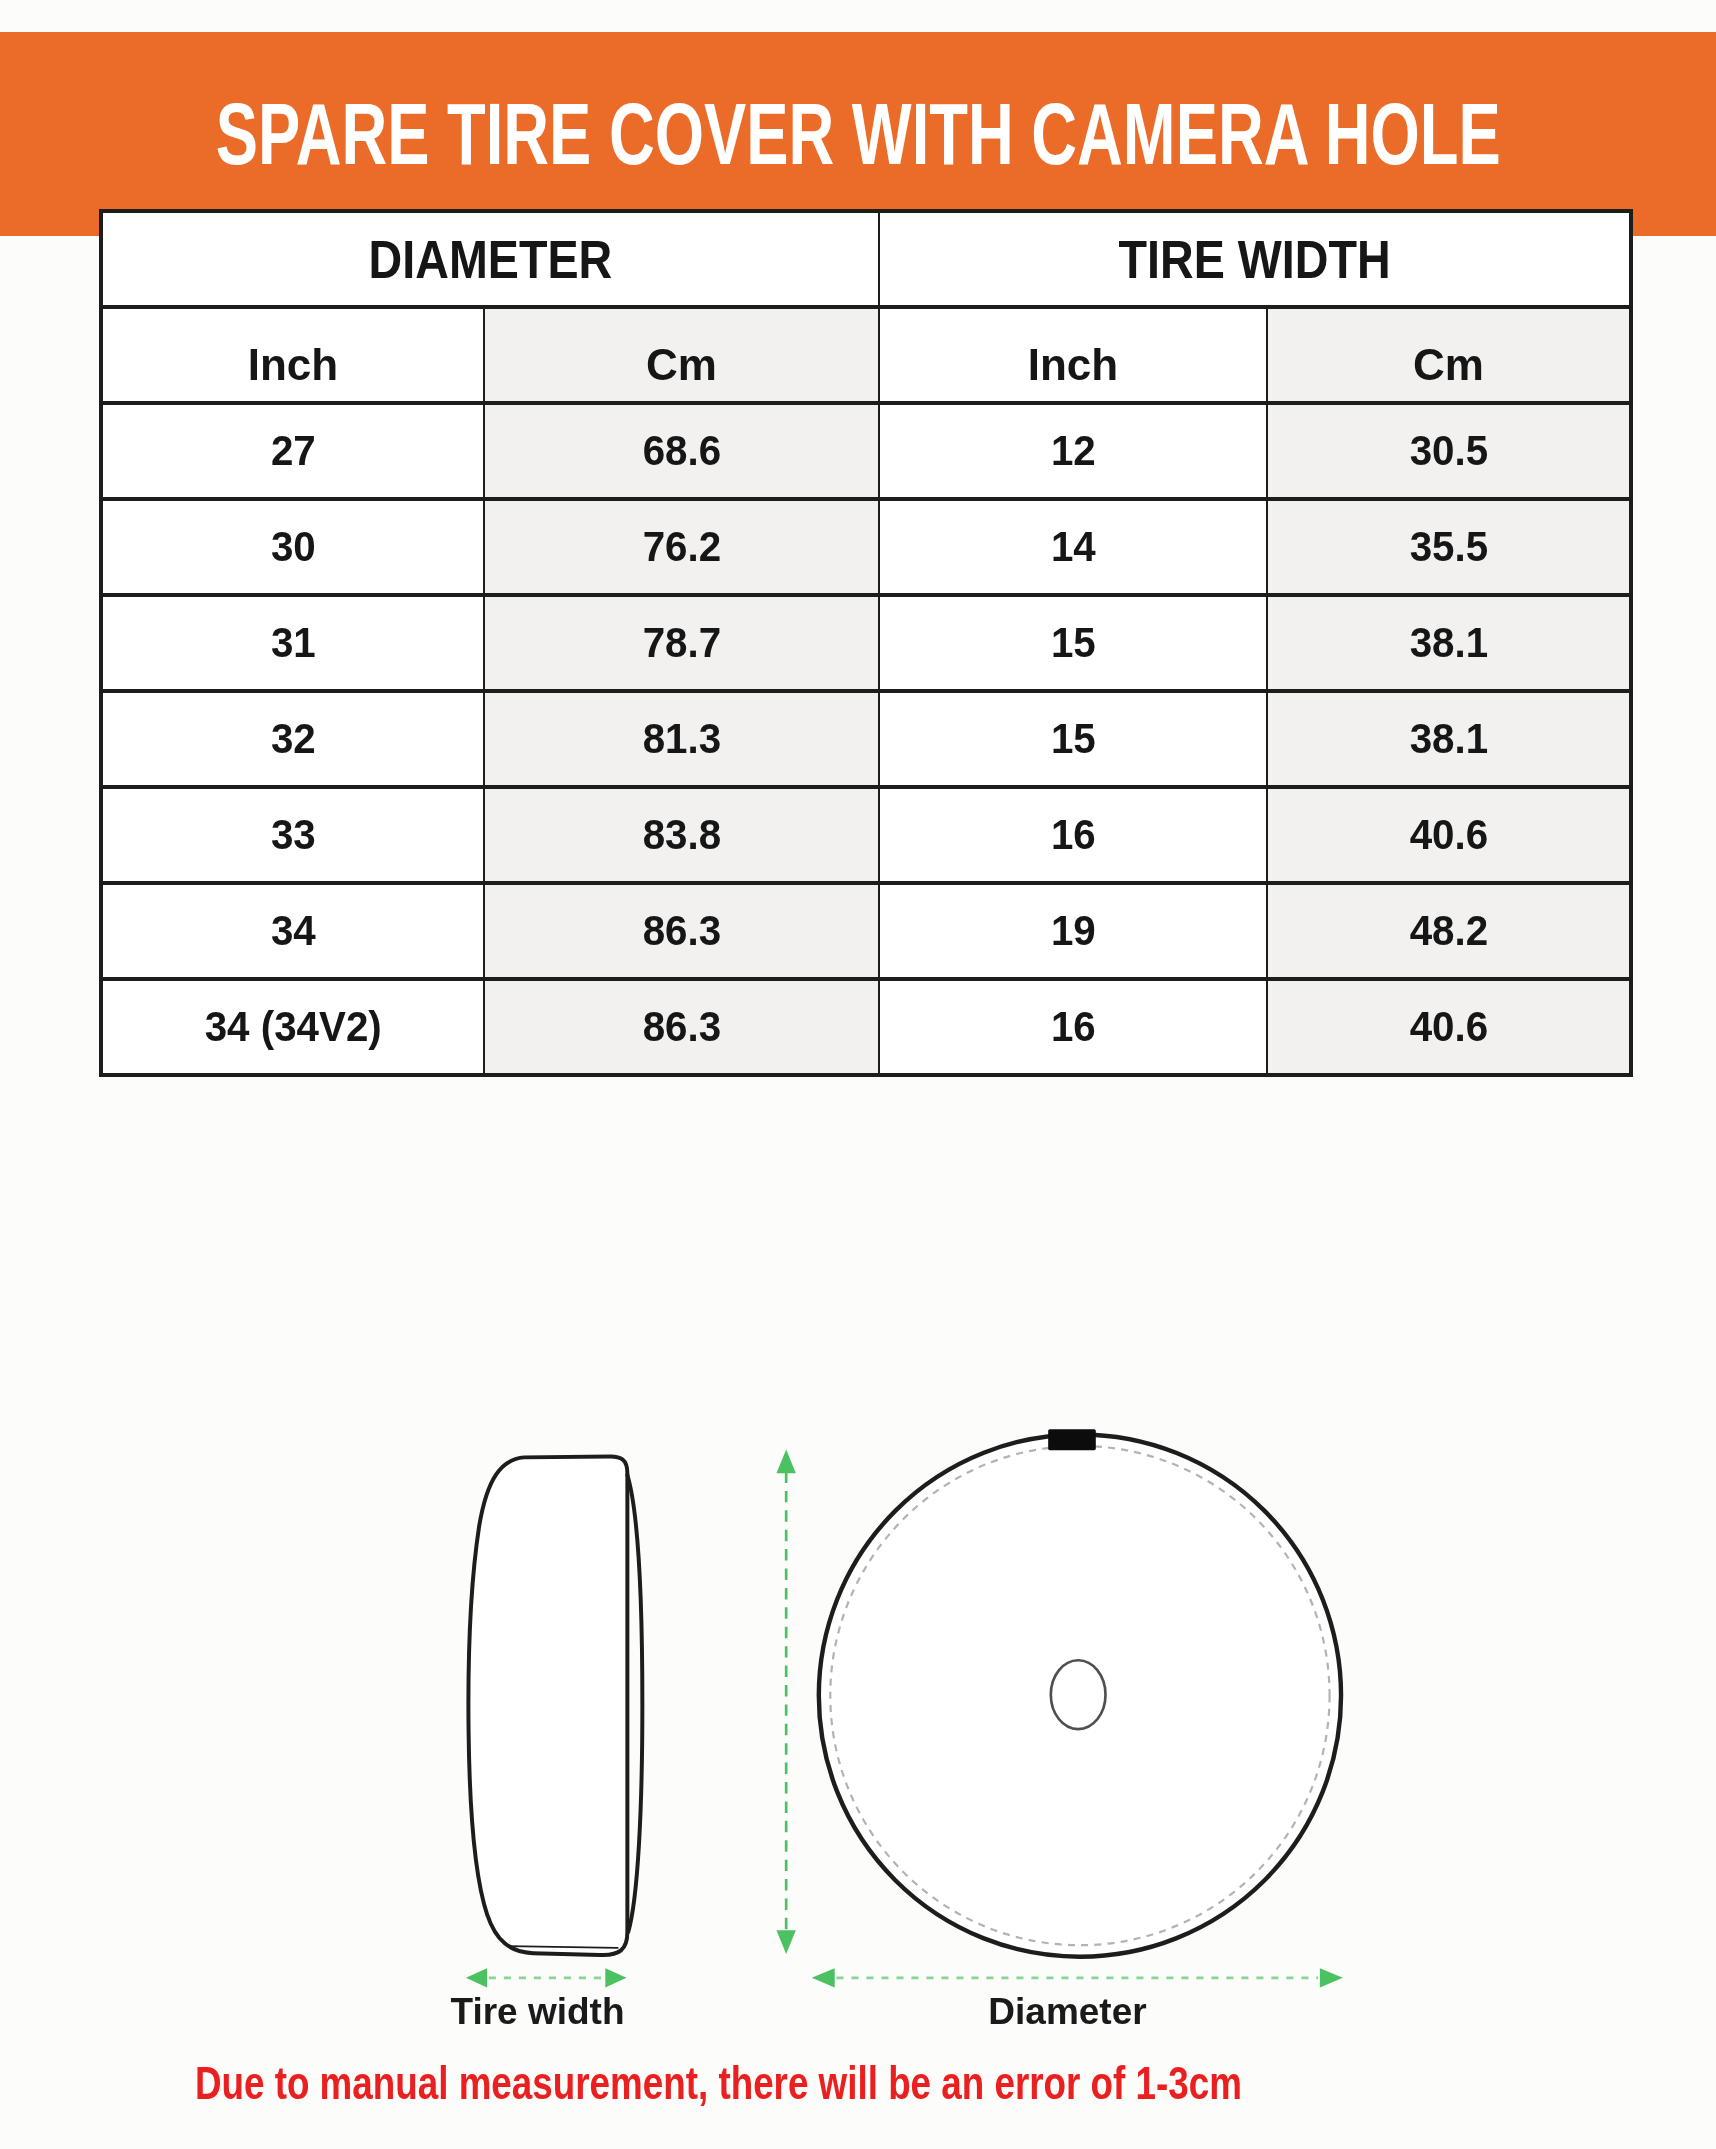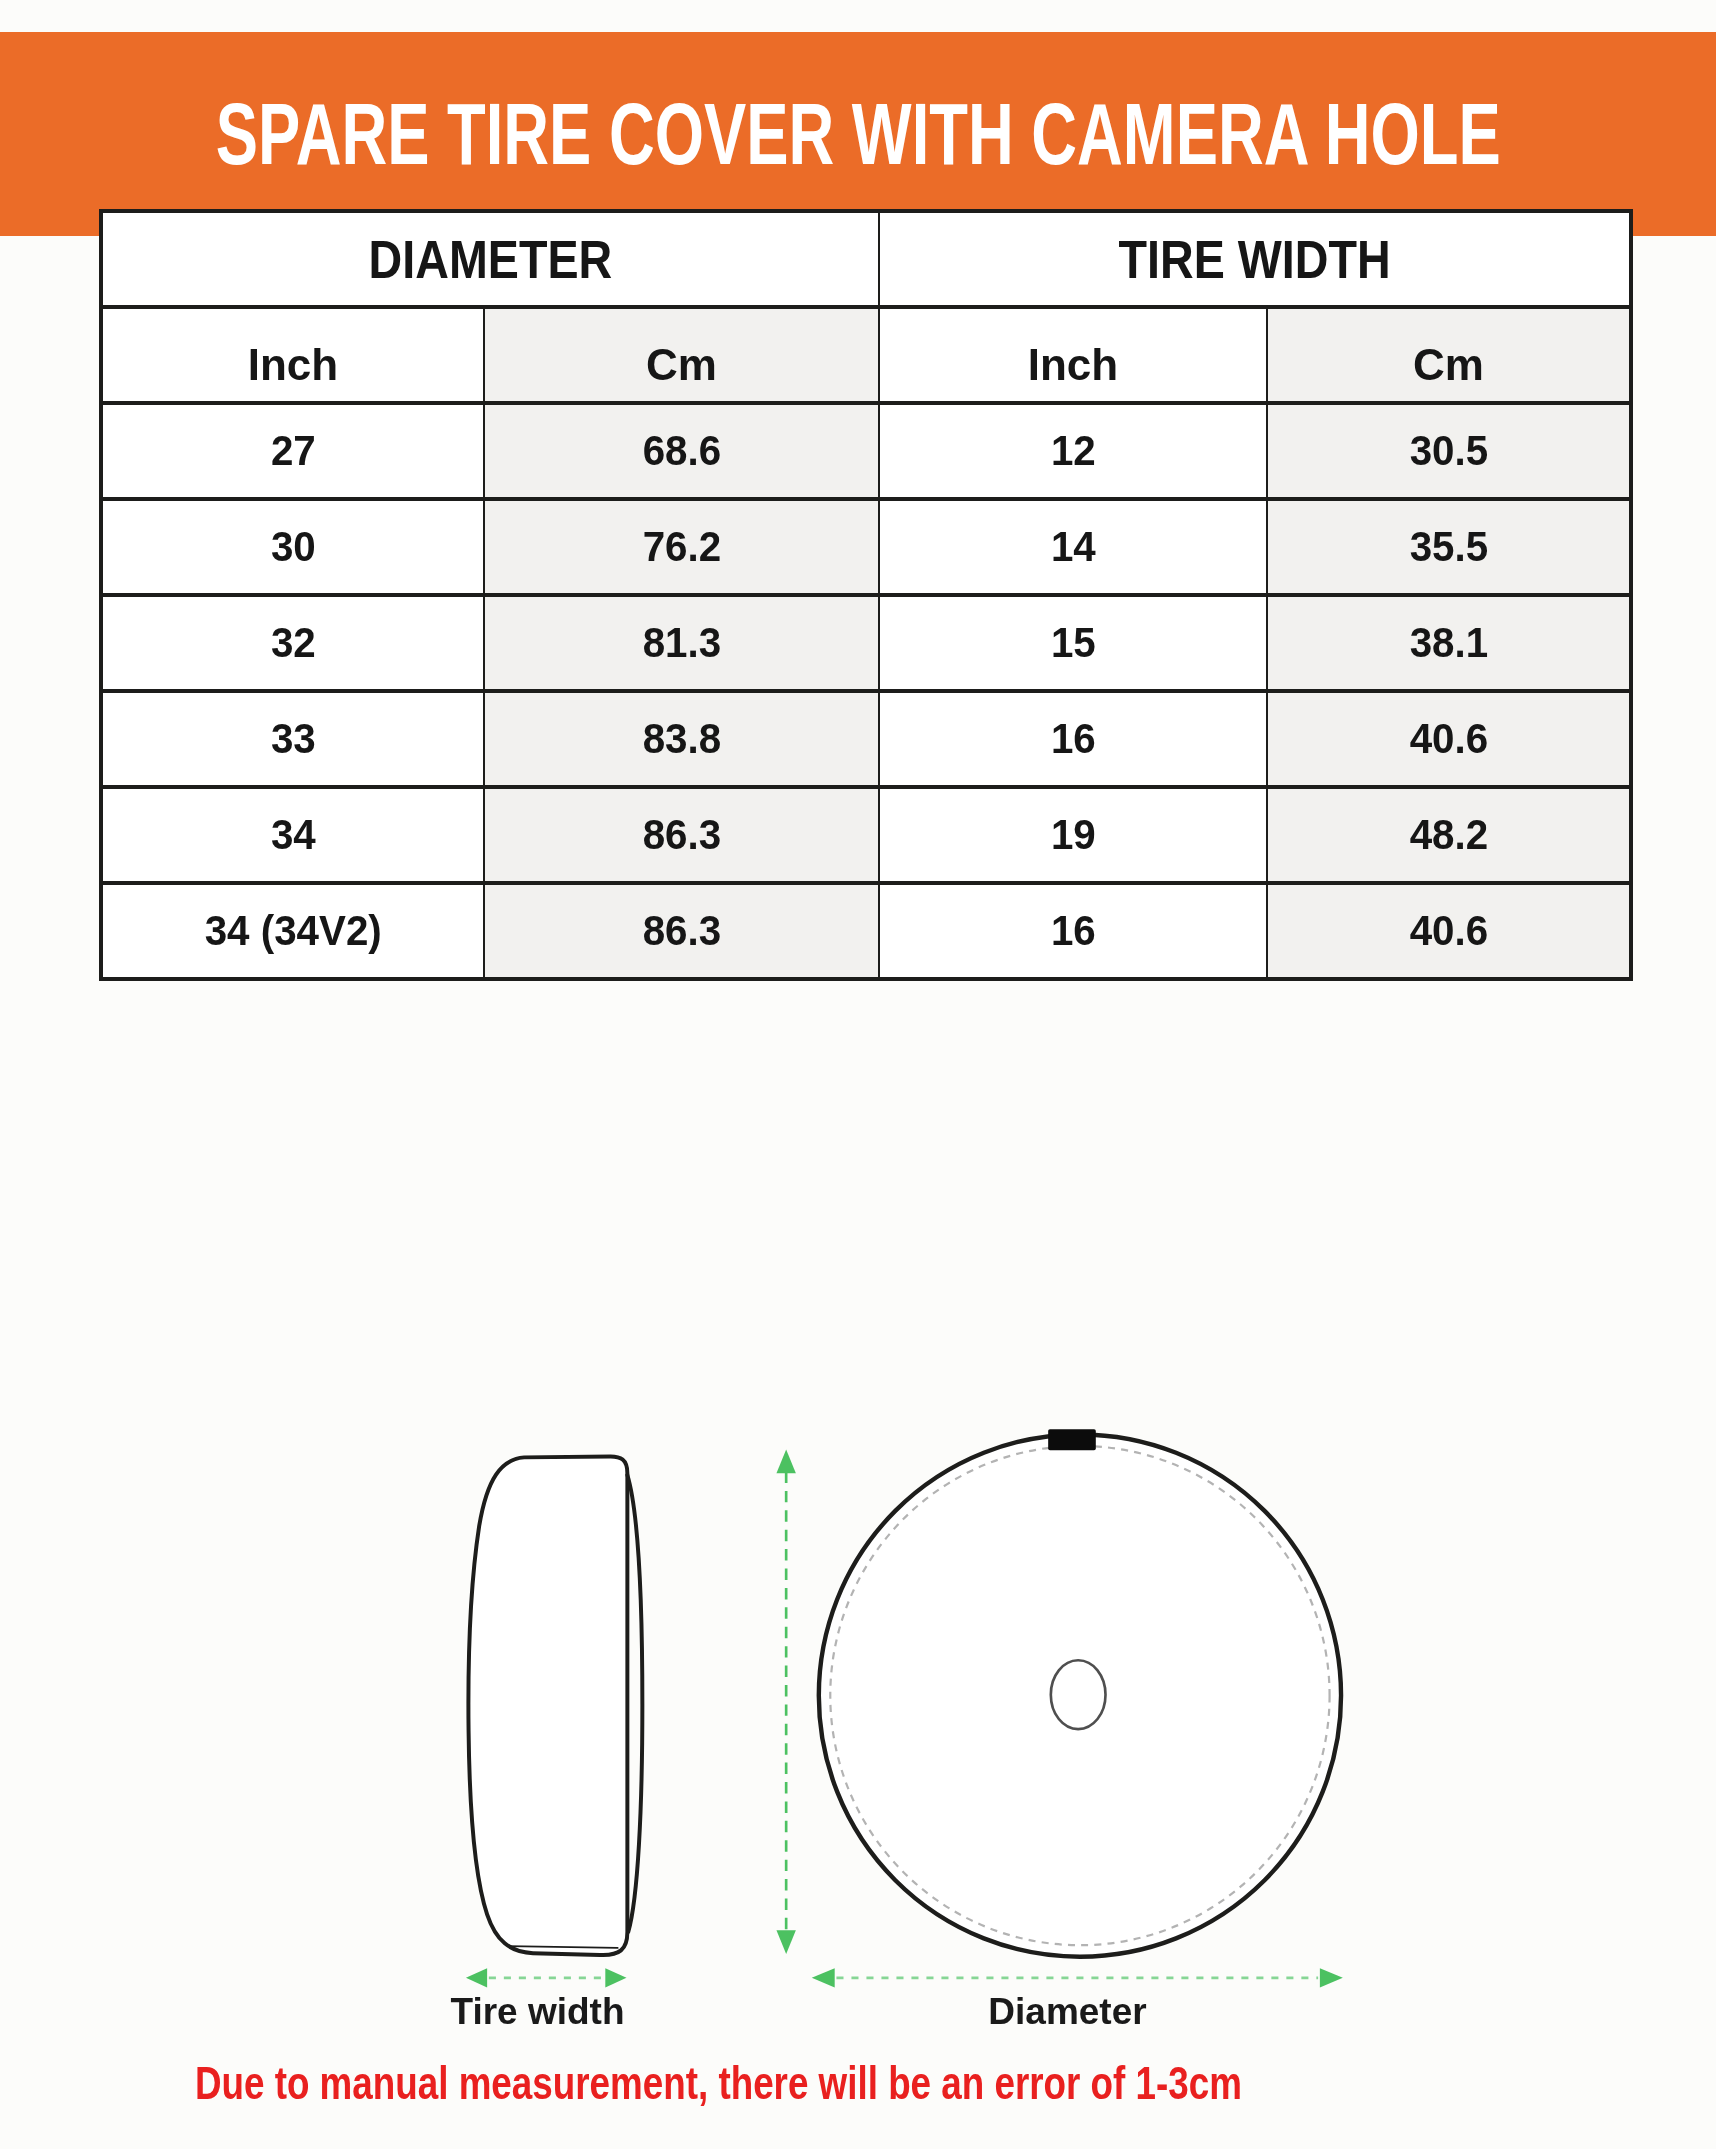--- a/index.html
+++ b/index.html
@@ -123,20 +123,26 @@
         <td><span class="cell-val">12</span></td>
         <td><span class="cell-val">30.5</span></td>
       </tr>
       <tr>
         <td><span class="cell-val">30</span></td>
         <td><span class="cell-val">76.2</span></td>
         <td><span class="cell-val">14</span></td>
         <td><span class="cell-val">35.5</span></td>
       </tr>
       <tr>
+        <td><span class="cell-val">31</span></td>
+        <td><span class="cell-val">78.7</span></td>
+        <td><span class="cell-val">15</span></td>
+        <td><span class="cell-val">38.1</span></td>
+      </tr>
+      <tr>
         <td><span class="cell-val">32</span></td>
         <td><span class="cell-val">81.3</span></td>
         <td><span class="cell-val">15</span></td>
         <td><span class="cell-val">38.1</span></td>
       </tr>
       <tr>
         <td><span class="cell-val">33</span></td>
         <td><span class="cell-val">83.8</span></td>
         <td><span class="cell-val">16</span></td>
         <td><span class="cell-val">40.6</span></td>

